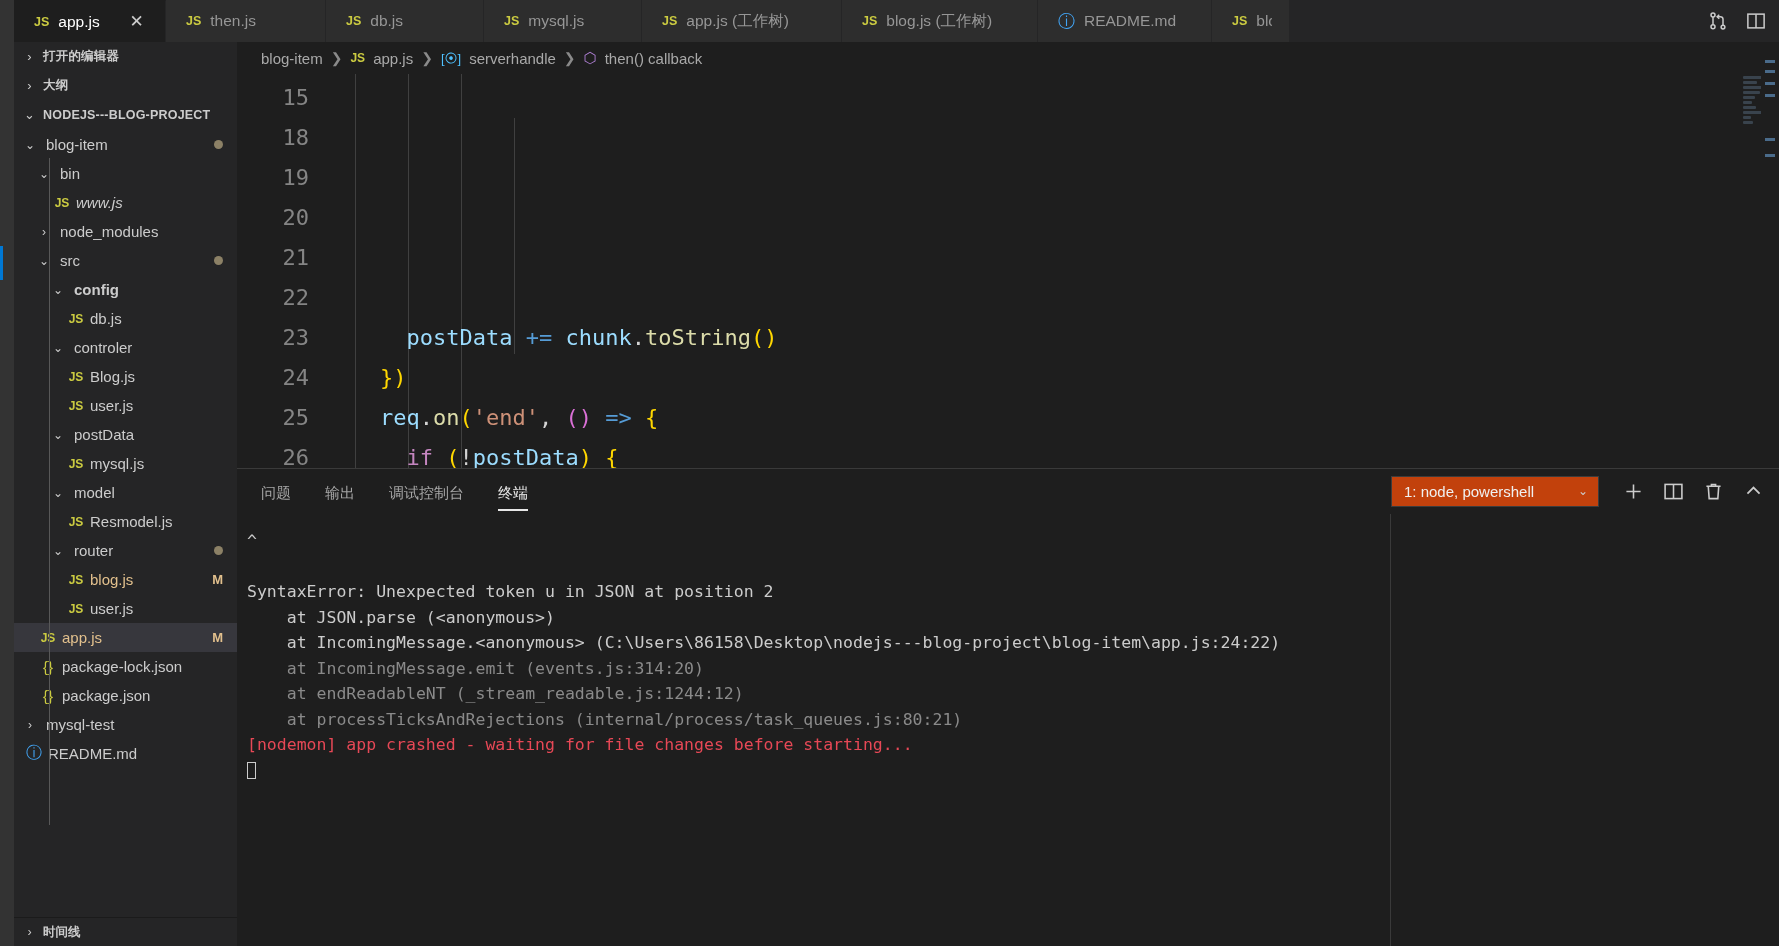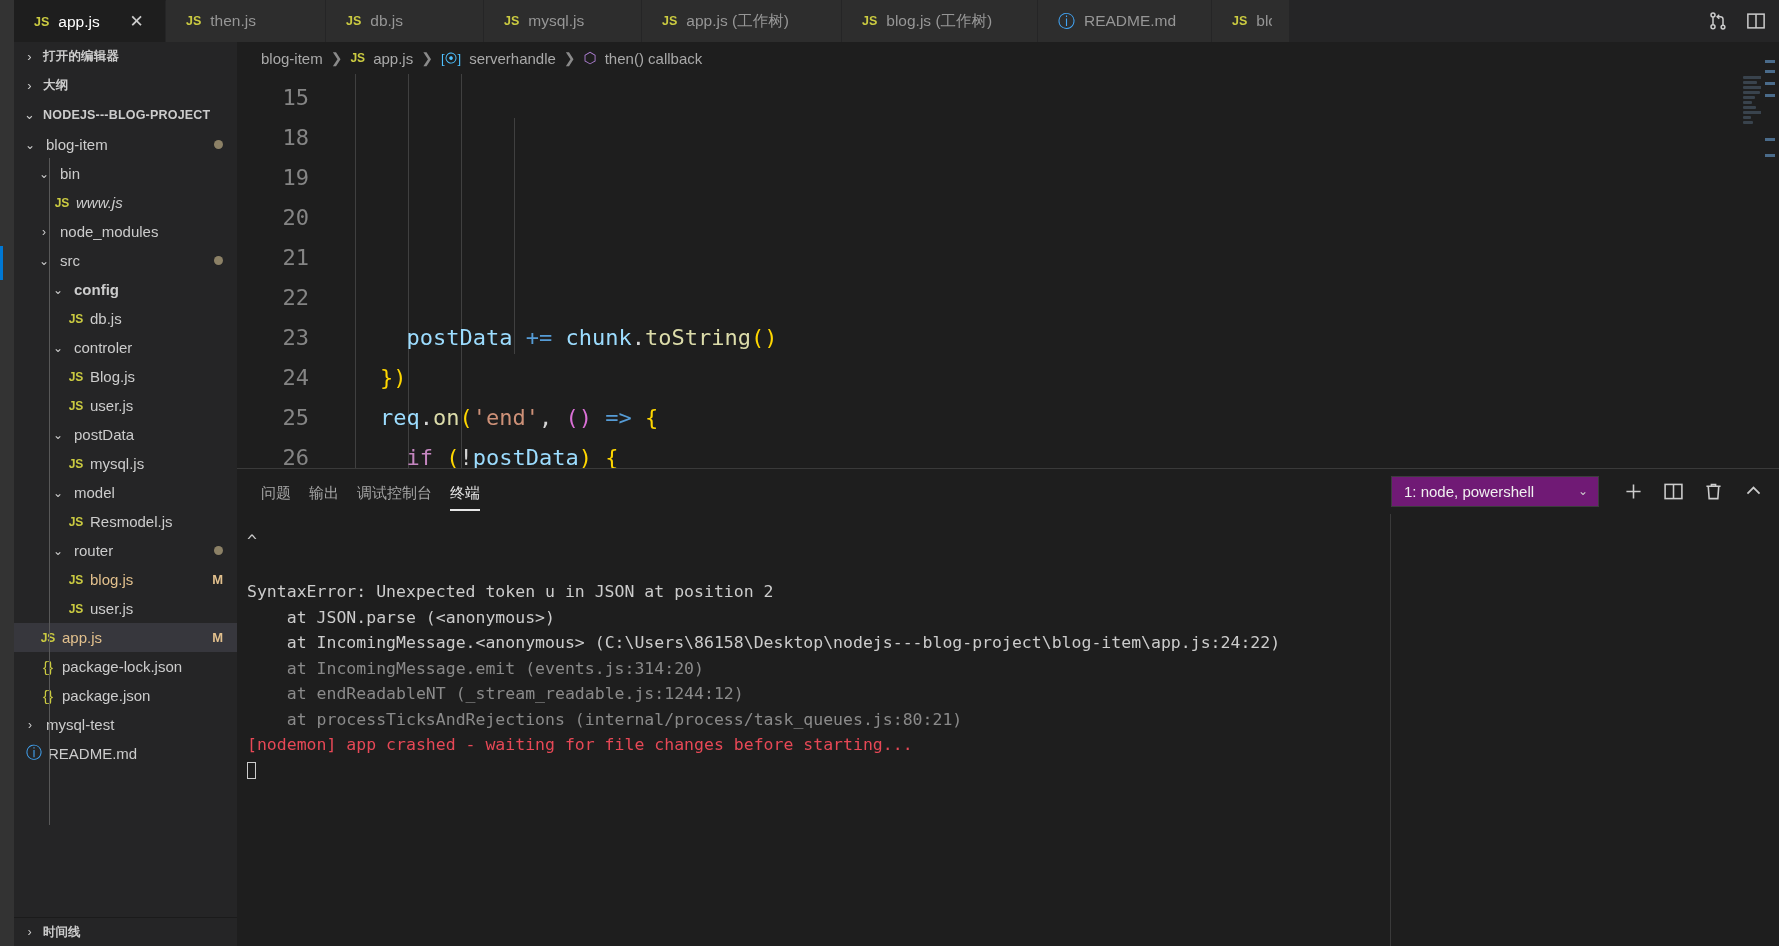--- a/index.html
+++ b/index.html
@@ -141,35 +141,35 @@
   .minimap .mm-line { height: 3px; margin: 2px 0 2px 6px; background: #3e4a56; border-radius: 1px; }
 
   .ed-scroll-v { position: absolute; right: 0; top: 0; width: 14px; bottom: 0; }
 
   
   .panel {
     flex: 0 0 478px; background: #1e1e1e; display: flex; flex-direction: column;
     border-top: 1px solid #3a3a3a; position: relative;
   }
   .panel-head { height: 45px; flex: 0 0 45px; display: flex; align-items: flex-end; position: relative; }
-  .panel-tabs { display: flex; align-items: stretch; padding-left: 24px; gap: 18px; height: 100%; }
+  .panel-tabs { display: flex; align-items: stretch; padding-left: 24px; gap: 34px; height: 100%; }
   .ptab {
     display: flex; align-items: center; font-size: 15px; color: #a5a5a5;
     position: relative; padding-bottom: 7px; padding-top: 10px;
   }
   .ptab.active { color: #e7e7e7; }
   .ptab.active::after {
     content: ""; position: absolute; left: 0; right: 0; bottom: 3px; height: 2px; background: #e7e7e7;
   }
   .panel-right {
     position: absolute; right: 0; top: 4px; display: flex; align-items: center; gap: 0;
     height: 36px; padding-right: 6px;
   }
   .term-select {
-    width: 208px; height: 31px; background: #701a75; color: #f0f0f0;
+    width: 208px; height: 31px; background: #c2410c; color: #f0f0f0;
     border: 1px solid #3c3c3c; font-size: 15px; display: flex; align-items: center;
     padding: 0 10px 0 12px; justify-content: space-between; margin-right: 14px;
   }
   .term-select .cv { font-size: 12px; color: #cccccc; }
   .panel-right .pact { width: 40px; height: 36px; display: flex; align-items: center; justify-content: center; color: #cccccc; }
 
   .term-body { flex: 1; display: flex; min-height: 0; overflow: hidden; position: relative; }
   .term-left { flex: 1; min-width: 0; position: relative; }
   .term-text {
     font-family: "DejaVu Sans Mono", monospace; font-size: 16.5px; line-height: 25.5px;

